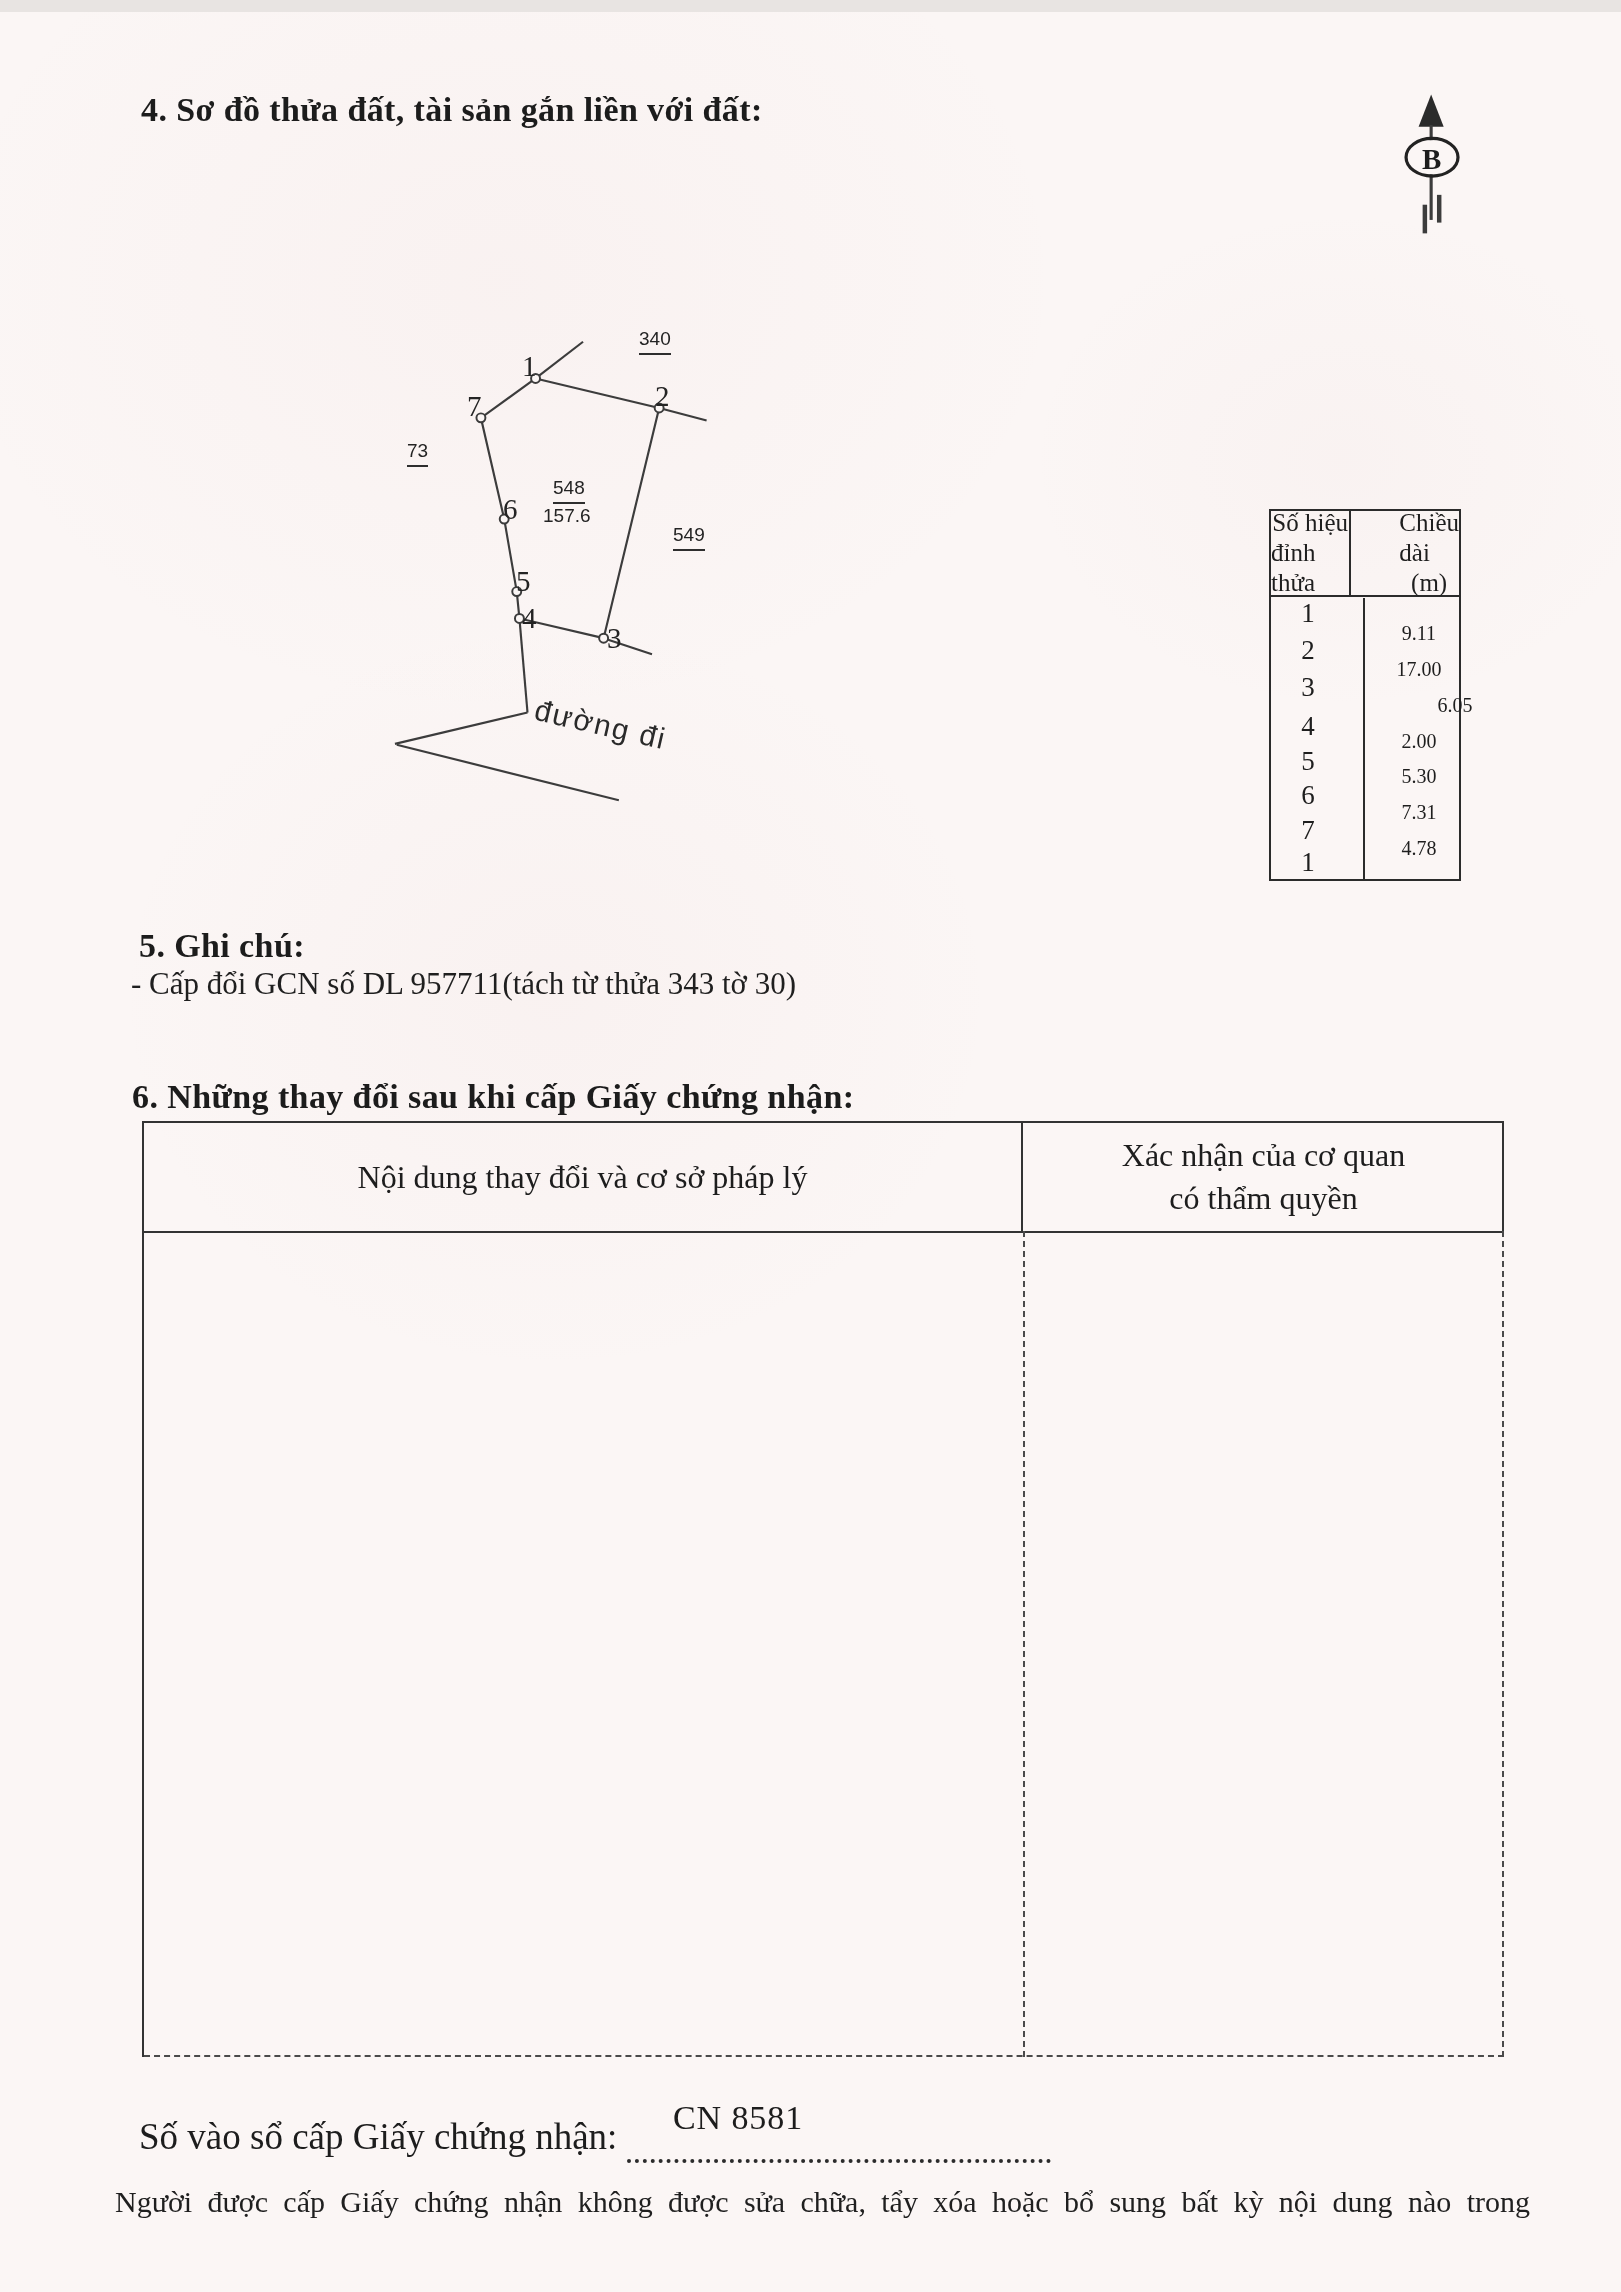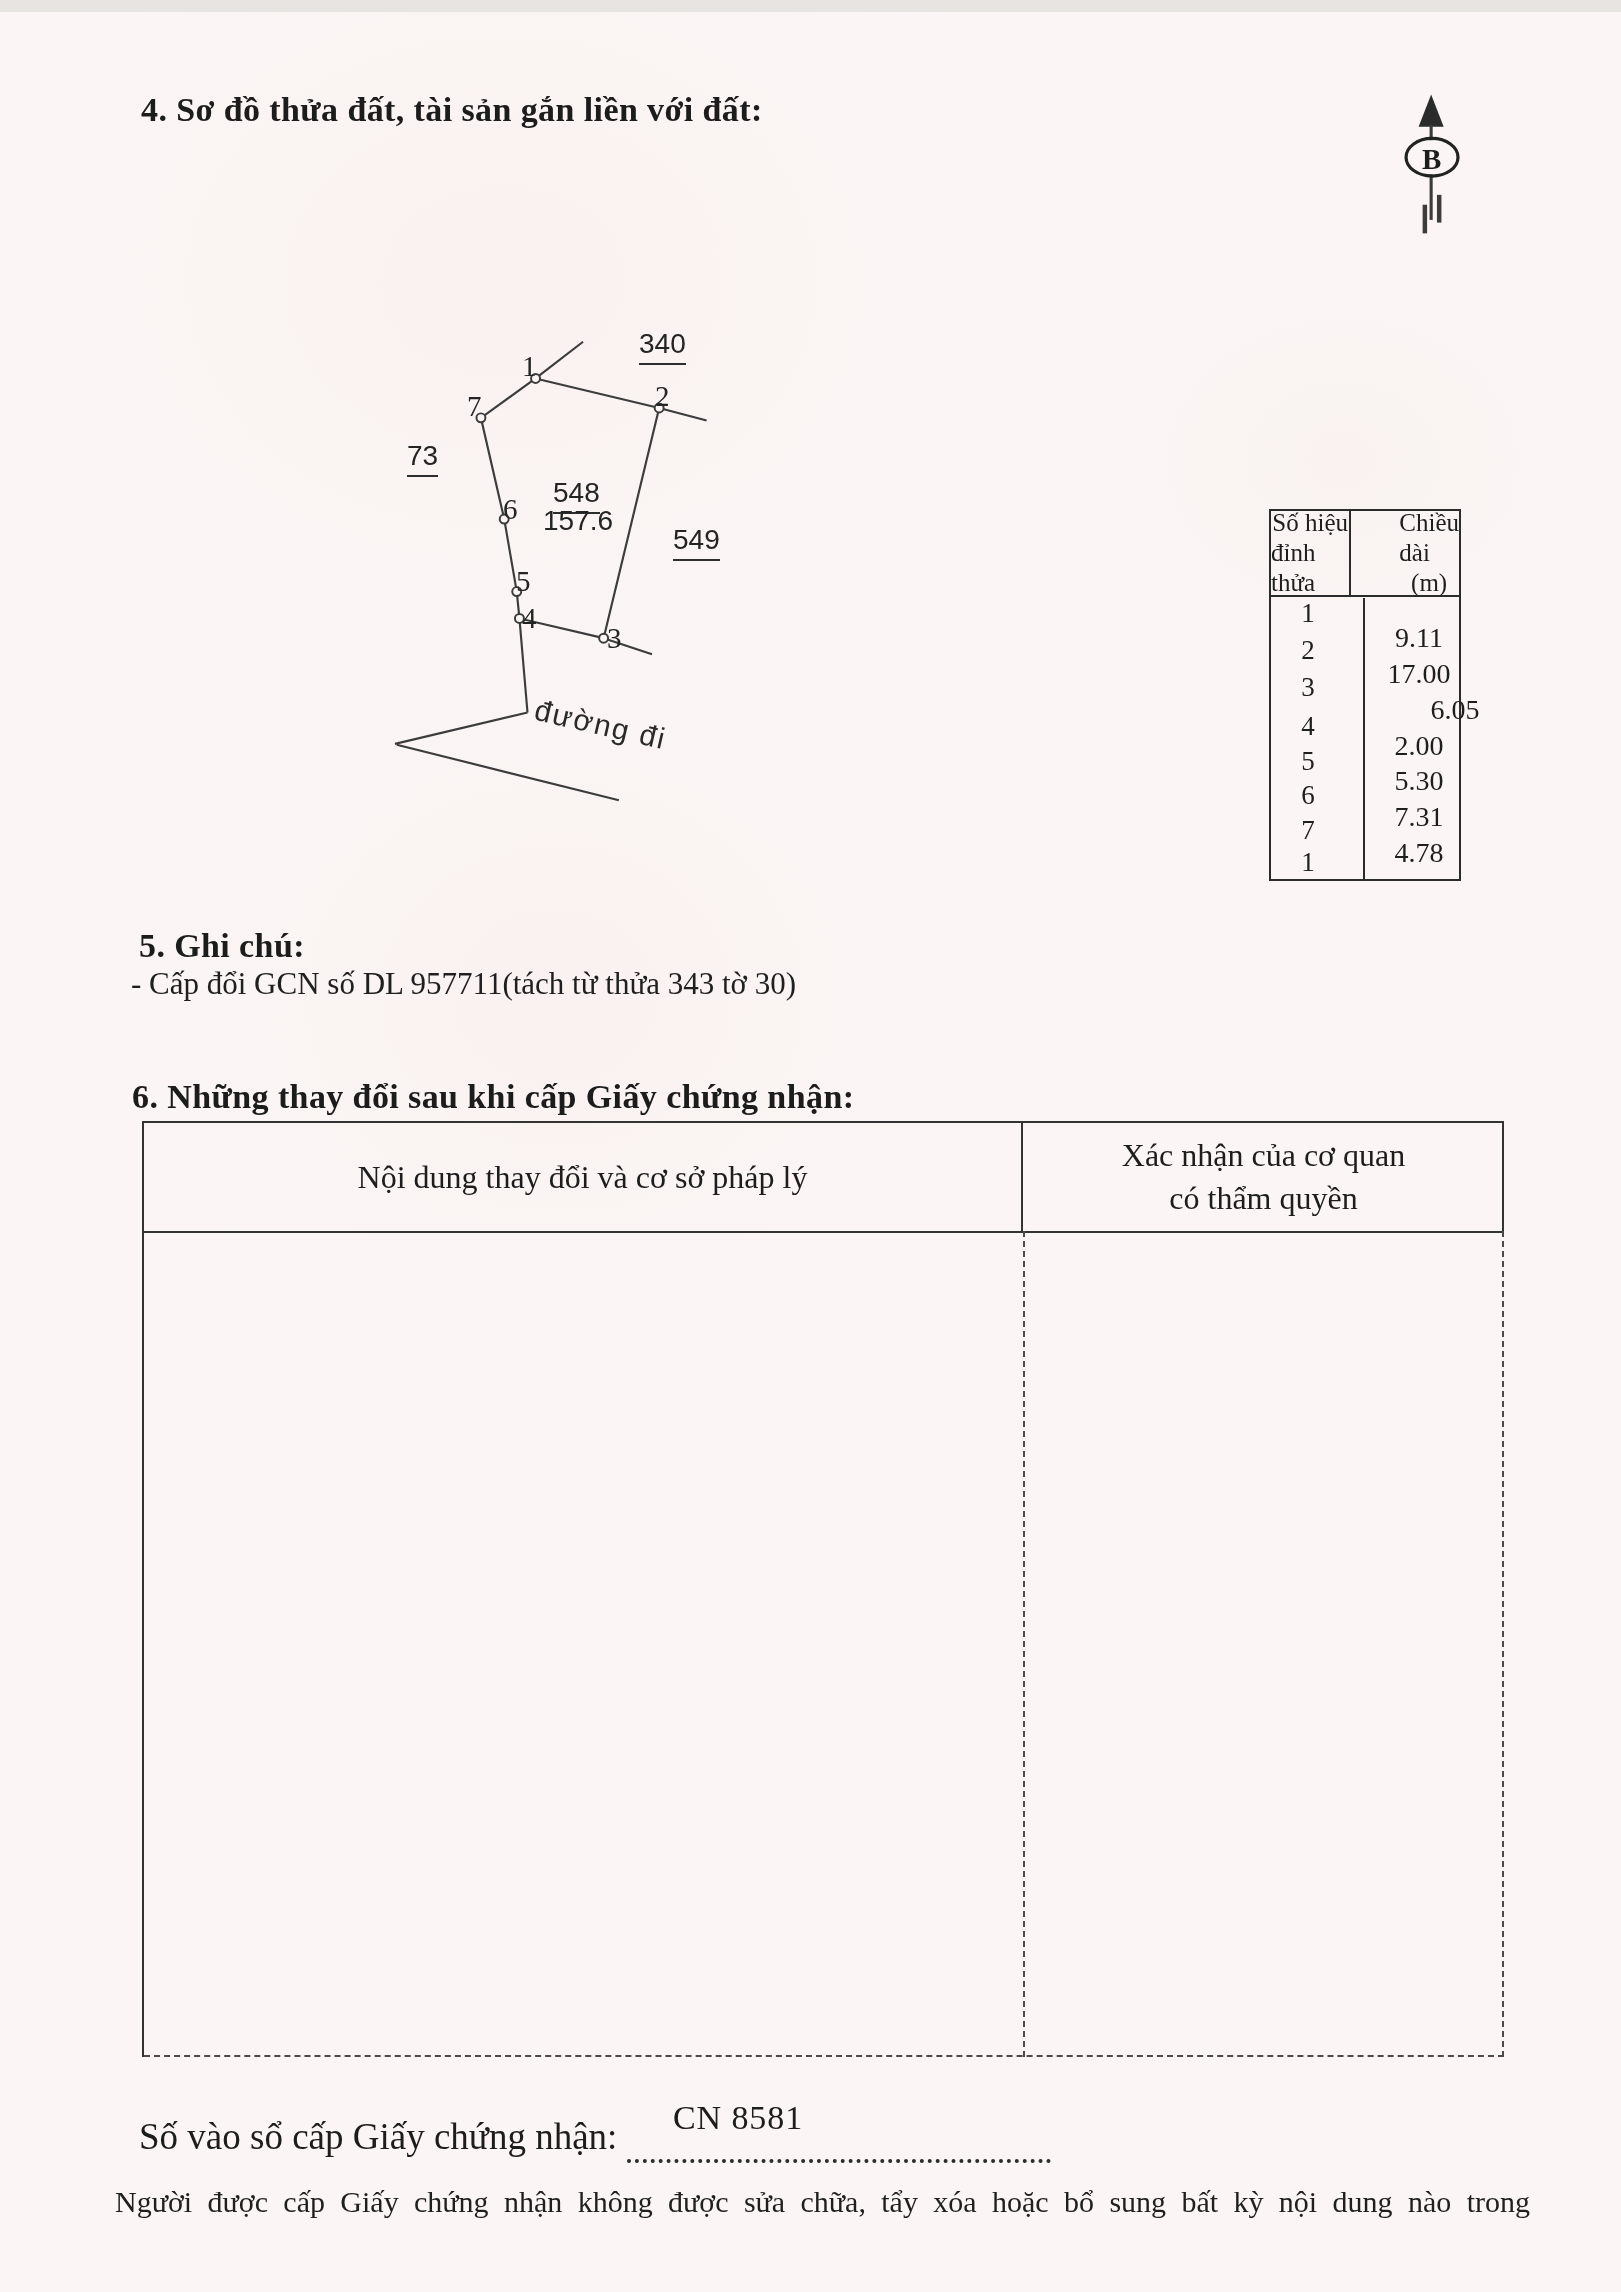--- a/index.html
+++ b/index.html
@@ -18,38 +18,38 @@
   }
   .abs{position:absolute;}
   .heading{font-weight:bold;font-size:34px;color:#1c1c1c;letter-spacing:0.4px;}
   .bodytext{font-size:31px;color:#1f1f1f;}
   svg.linework{position:absolute;left:0;top:0;pointer-events:none;}
   svg.linework line, svg.linework polyline{stroke:#3c3c3c;stroke-width:2.4;fill:none;}
   svg.linework circle{stroke:#3c3c3c;stroke-width:2.2;fill:#fbf6f5;}
 
   
   .vlab{font-family:"Liberation Serif",serif;font-size:29px;color:#242424;}
-  .plab{font-family:"Liberation Sans",sans-serif;font-size:28px;color:#242424;}
+  .plab{font-family:"Liberation Sans",sans-serif;font-size:19px;color:#242424;}
   .plab.u{border-bottom:2.7px solid #2e2e2e;padding-bottom:2.7px;}
   .roadlab{font-family:"Liberation Sans",sans-serif;font-size:29.6px;color:#2a2a2a;
            transform:rotate(13deg);transform-origin:left top;letter-spacing:1.8px;}
 
   
   .north-b{font-size:29px;font-weight:bold;color:#1d1d1d;}
 
   
   .ptable{left:1269px;top:497px;width:188px;height:368px;border:2.7px solid #2b2b2b;}
   .ptable .hdr{display:flex;height:84px;border-bottom:2.7px solid #2b2b2b;gap:48px;}
   .ptable .hdr .hc{display:flex;flex-direction:column;align-items:center;justify-content:center;
                    font-size:25px;line-height:30px;color:#1e1e1e;}
   .ptable .hdr .hc1{width:92px;border-right:2.7px solid #2b2b2b;}
   .ptable .hdr .hc2{flex:1;}
   .ptable .bodydiv{position:absolute;left:92px;top:87px;bottom:0;width:0;border-left:2.7px solid #2b2b2b;}
   .mt-num{position:absolute;left:-9px;width:92px;text-align:center;font-size:27px;color:#1e1e1e;}
-  .mt-len{position:absolute;left:95px;width:106px;text-align:center;font-size:28px;color:#1e1e1e;}
+  .mt-len{position:absolute;left:95px;width:106px;text-align:center;font-size:20px;color:#1e1e1e;}
 
   
   .btable{left:142px;top:1109px;width:1360px;height:934px;
           border-top:2.7px solid #333;border-left:2.7px solid #333;}
   .btable .bhdr{display:flex;height:108px;border-bottom:2.7px solid #333;}
   .btable .bc1{width:879px;border-right:2.7px solid #333;display:flex;align-items:center;justify-content:center;
                font-size:32px;color:#1d1d1d;box-sizing:border-box;}
   .btable .bc2{flex:1;display:flex;flex-direction:column;align-items:center;justify-content:center;
                font-size:32px;line-height:43px;color:#1d1d1d;}
   .btable .vd{position:absolute;top:108px;bottom:0;left:879px;width:0;border-left:2.7px dashed #4a4a4a;}

